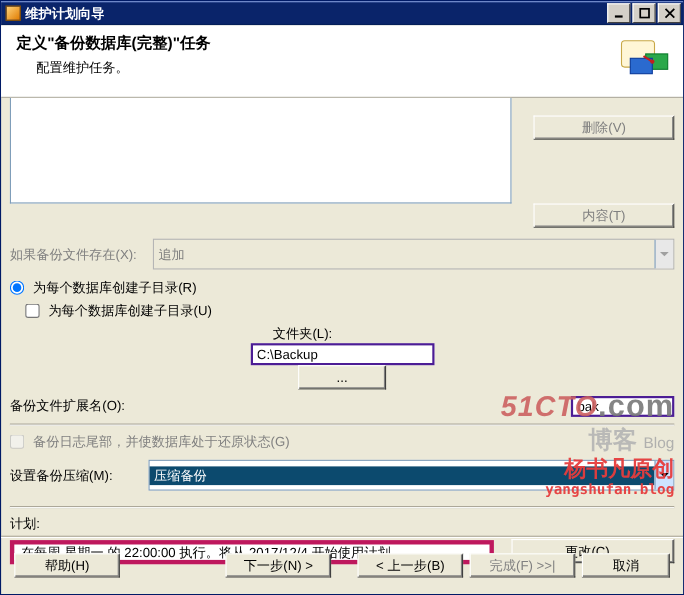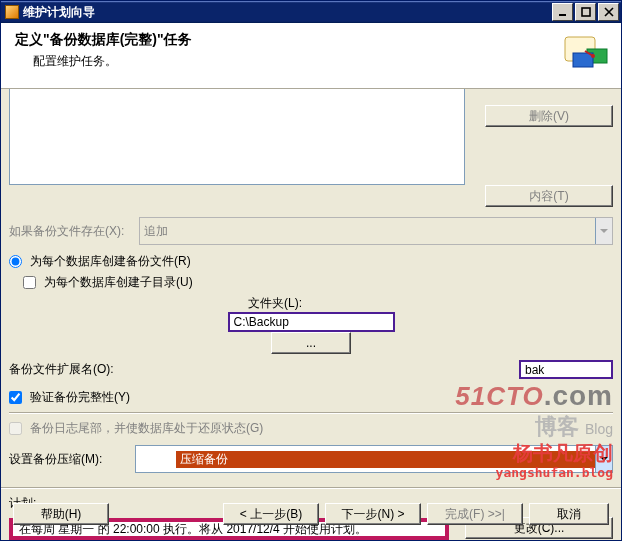--- a/index.html
+++ b/index.html
@@ -18,21 +18,21 @@
   .listbox { margin: 0 8px 0 8px; height: 96px; background:#fff; border: 1px solid #7f9db9; border-top:none; box-sizing:border-box; }
   .row { display:flex; align-items:center; margin: 4px 8px; }
   .gray { color:#808080; }
   label.lbl { margin-left:4px; }
   .btn3d { min-width: 80px; height: 22px; background:#ece9d8; border: 1px solid #fff; border-right-color:#404040; border-bottom-color:#404040; box-shadow: inset -1px -1px 0 #808080, inset 1px 1px 0 #ece9d8; display:inline-flex; align-items:center; justify-content:center; padding: 0 10px; box-sizing:border-box; }
   .btn3d.disabled { color:#808080; }
   .txt { border:2px solid #4c1d95; background:#fff; height:19px; padding: 1px 4px; box-sizing:border-box; font-family:inherit; font-size:12px; }
   .combo { border:1px solid #7f9db9; background:#fff; height:28px; display:flex; align-items:center; box-sizing:border-box; }
   .combo .val { flex:1; padding: 0 4px; overflow:hidden; white-space:nowrap; }
   .combo .dd { width:16px; height:100%; background:#cde3ff; border-left:1px solid #7f9db9; display:flex; align-items:center; justify-content:center; }
-  .combo.sel .val { background:#c2410c; color:#fff;margin-left:40px; }
+  .combo.sel .val { background:#0c4a6e; color:#fff; }
   .dd svg { width:8px; height:8px; }
   .sep { height:1px; background:#aca899; margin: 6px 8px; border-bottom:1px solid #fff; }
   .dots { width:30px; }
   .schedule-box { margin: 2px 8px 0 8px; height: 22px; background:#fff; border:4px solid #be185d; box-sizing:border-box; padding: 3px 6px; display:flex; align-items:center; }
   .footer { position:absolute; bottom:0; left:0; right:0; height:52px; border-top:1px solid #aca899; box-shadow: inset 0 1px 0 #fff; display:flex; align-items:center; padding: 0 12px; gap: 24px; }
   .footer .spacer { flex:1; }
   .wm-lines { position:absolute; right:8px; bottom:60px; text-align:right; pointer-events:none; }
   .wm1 { color:rgba(204,96,96,0.9); font-size:26px; font-weight:bold; font-style:italic; letter-spacing:1px; }
   .wm1 .com { color:rgba(120,120,120,0.9); font-style:normal; font-size:28px; }
   .wm2 { color:rgba(180,180,180,0.9); font-size:22px; font-weight:bold; margin-top:-4px; }
@@ -101,41 +101,37 @@
         <div class="dd" style="background:#e8e8e8;">
             <svg viewBox="0 0 8 8">
               <path d="M0 2 L4 6 L8 2 Z" fill="#a0a0a0"></path>
             </svg>
           </div>
       </div>
     </div>
 
     <div class="row" style="margin-top:8px;">
       <input type="radio" checked="" style="">
-      <label class="lbl">为每个数据库创建备份文件(R)</label>
+      <label class="lbl">为每个数据库创建子目录(R)</label>
     </div>
     <div class="row" style="margin-left:22px;">
       <input type="checkbox" style="">
       <label class="lbl">为每个数据库创建子目录(U)</label>
     </div>
     <div class="row" style="margin-left:8px;flex-direction:column;">
       <span style="width:126px;">文件夹(L):</span>
       <input class="txt" style="flex: 1 1 0%;" value="C:\Backup">
       <span style="width:6px;"></span>
       <div class="btn3d dots">...</div>
     </div>
     <div class="row" style="margin-left:8px; margin-top:6px;">
       <span style="flex:1;">备份文件扩展名(O):</span>
       <input class="txt" style="width: 94px;" value="bak">
     </div>
 
-    <div class="row" style="margin-top:10px;">
-      <input type="checkbox" checked="" style="">
-      <label class="lbl">验证备份完整性(Y)</label>
-    </div>
 
     <div class="sep"></div>
 
     <div class="row">
       <input type="checkbox" disabled="" style="">
       <label class="lbl gray">备份日志尾部，并使数据库处于还原状态(G)</label>
     </div>
 
     <div class="row" style="margin-top:8px;">
       <span style="width:126px;">设置备份压缩(M):</span>
@@ -167,20 +163,20 @@
       <div class="wm1"><span>51CTO</span><span class="com">.com</span></div>
       <div><span class="wm2">博客</span><span class="wm2b">Blog</span></div>
       <div class="wm3">杨书凡原创</div>
       <div class="wm4">yangshufan.blog</div>
     </div>
   </div>
 
   <div class="footer">
     <div class="btn3d" style="width:96px;">帮助(H)</div>
     <div class="spacer"></div>
-    <div class="btn3d" style="width:96px;">&lt; 上一步(B)</div>
     <div class="btn3d" style="width:96px; margin-left:-18px;">
         <span>下一步(N) &gt;</span>
       </div>
+    <div class="btn3d" style="width:96px;">&lt; 上一步(B)</div>
     <div class="btn3d disabled" style="width:96px; margin-left:-18px;">完成(F) &gt;&gt;|</div>
     <div class="btn3d" style="width:72px; margin-left:-18px;">取消</div>
   </div>
 </div>
 
 </body></html>

